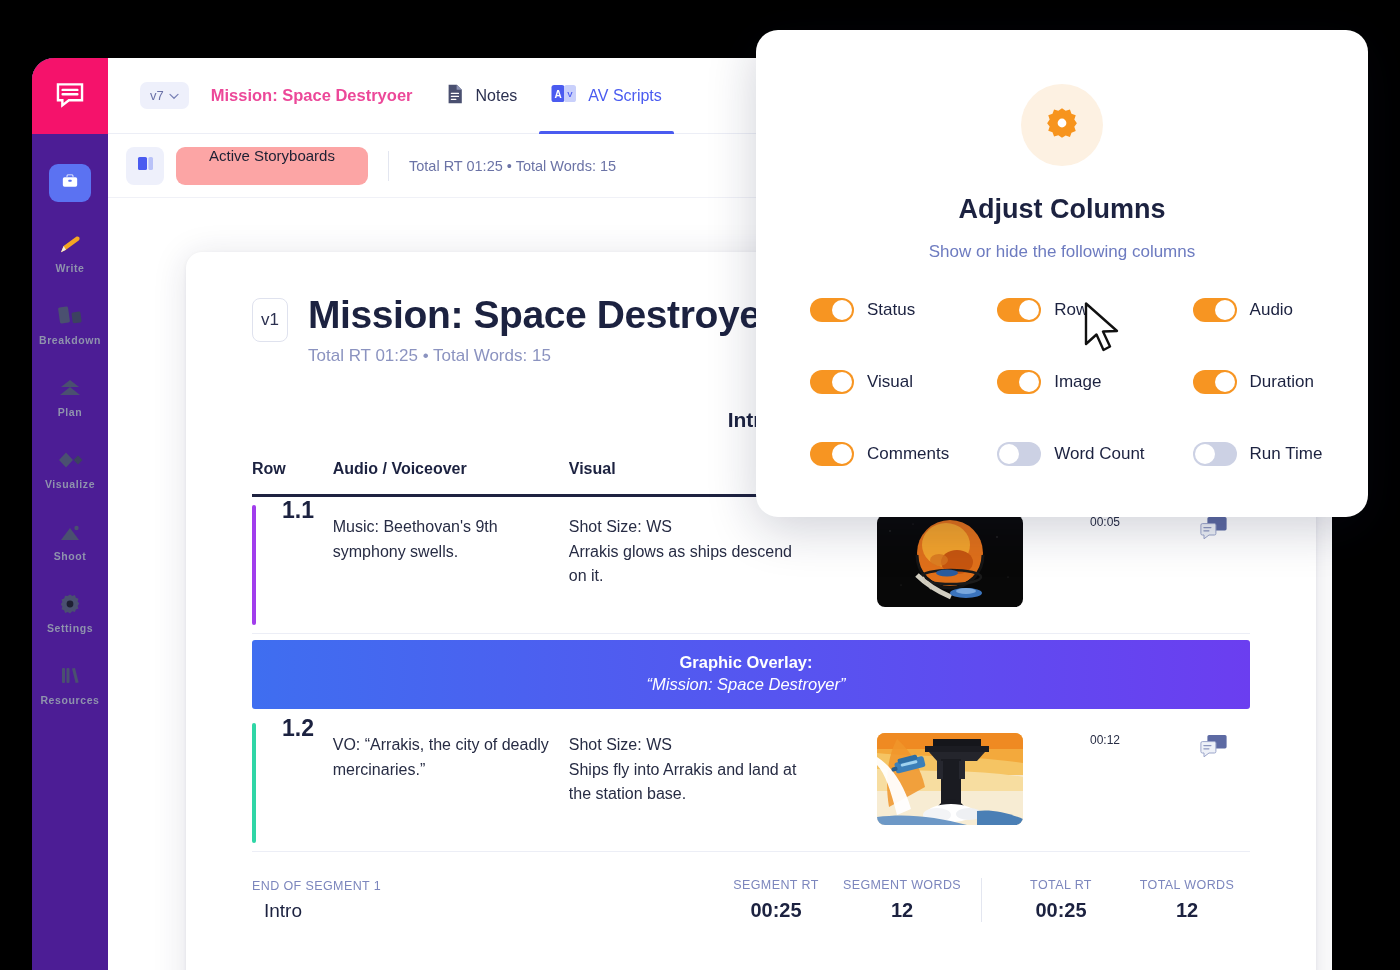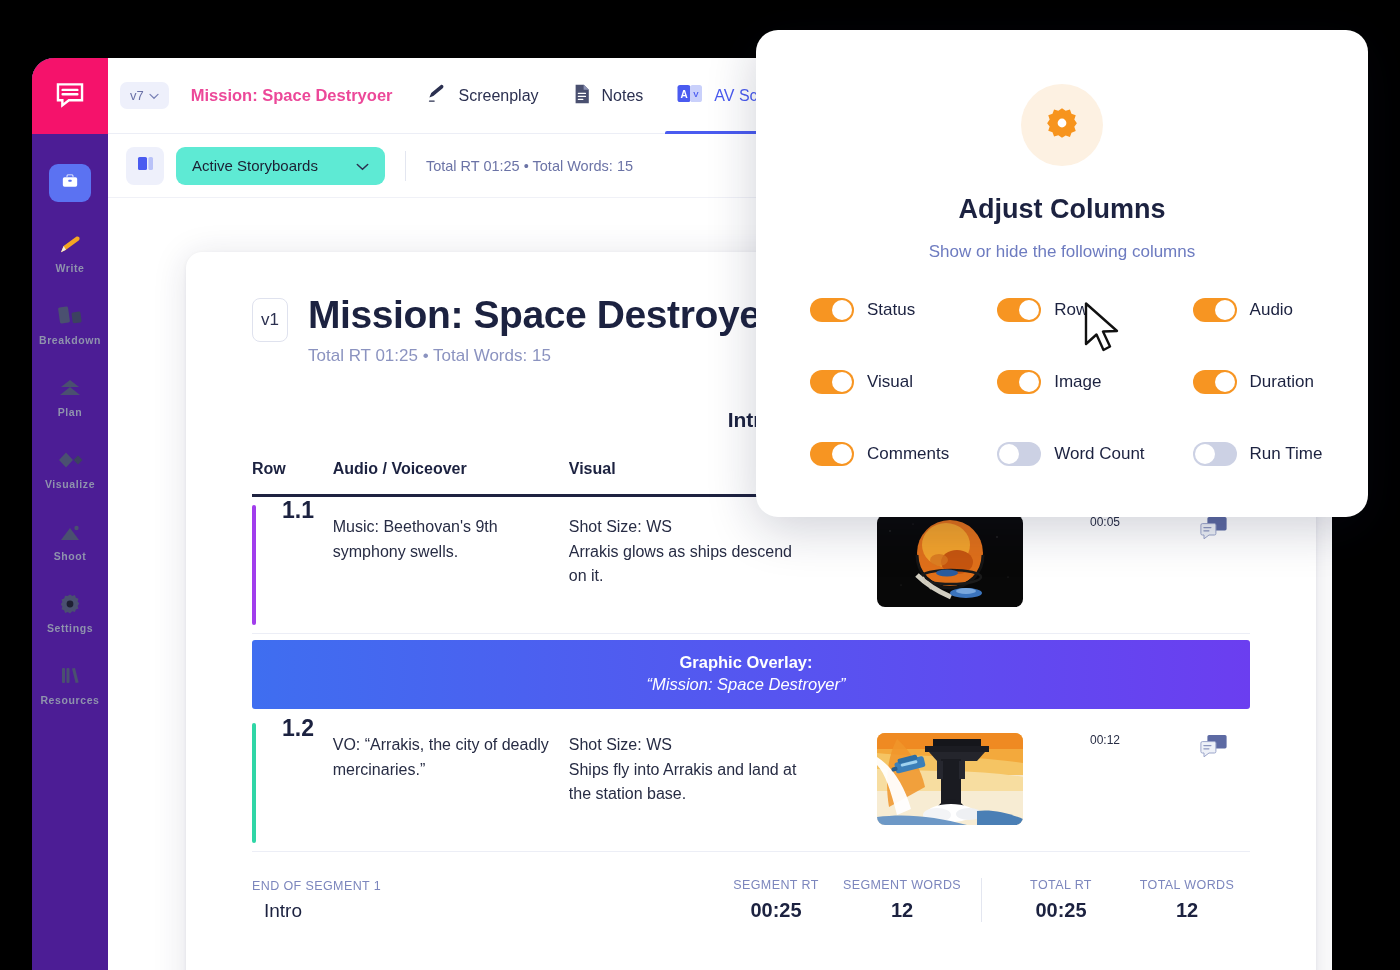--- a/index.html
+++ b/index.html
@@ -85,21 +85,21 @@
     display: flex;
     flex-direction: column;
   }
 
   
   #topbar {
     height: 76px;
     flex: 0 0 76px;
     display: flex;
     align-items: center;
-    padding-left: 12px;
+    padding-left: 32px;
     gap: 0;
     border-bottom: 1px solid #eceef6;
     background: #fff;
     position: relative;
   }
   .version-chip {
     background: #eef0fb;
     color: #6b72a8;
     font-size: 13px;
     border-radius: 7px;
@@ -150,32 +150,33 @@
     border-bottom: 1px solid #f0f1f7;
   }
   .sq-btn {
     width: 38px; height: 38px;
     background: #eef0fb;
     border-radius: 8px;
     display: flex; align-items: center; justify-content: center;
     cursor: pointer;
   }
   .select-pill {
-    background: #5eead4;
+    background: #fca5a5;
     border-radius: 9px;
     height: 38px;
     padding: 0 16px;
     display: flex;
     align-items: center;
     gap: 38px;
     font-size: 15px;
     color: #1c2033;
     cursor: pointer;
     min-width: 192px;
     justify-content: space-between;
+    flex-direction: column;
   }
   .bar-div {
     width: 1px; height: 30px; background: #e3e6f0; margin: 0 8px;
   }
   .stat-text {
     font-size: 14.5px;
     color: #6b73a6;
     white-space: nowrap;
   }
 
@@ -513,29 +514,20 @@
           <span>v7</span>
           <span>
             <svg width="10" height="7" viewBox="0 0 10 7">
                 <path d="M1 1.4 5 5.3 9 1.4" stroke="#7c84b8" stroke-width="1.3" fill="none" stroke-linecap="round"></path>
               </svg>
           </span>
         </div>
 
         <div class="doc-title-top">Mission: Space Destryoer</div>
 
-        <div class="tab">
-          <span>
-            <svg width="21" height="21" viewBox="0 0 21 21">
-              <path d="M3.4 14.6 5.2 10 14.6 2.2c.8-.6 1.9-.5 2.5.4.6.8.4 2-.4 2.6L7.3 13z" fill="#2b3050"></path>
-              <rect x="2.8" y="17.4" width="6" height="1.4" rx=".7" fill="#2b3050"></rect>
-            </svg>
-          </span>
-          <span>Screenplay</span>
-        </div>
 
         <div class="tab">
           <span>
             <svg width="18" height="22" viewBox="0 0 18 22">
               <path d="M2.6 1.8h8.2l5 5v13.4H2.6z" fill="#4a5070"></path>
               <path d="M10.6 1.8v5h5.2z" fill="#8d93b5"></path>
               <path d="M5.4 10.4h7M5.4 13.4h7M5.4 16.4h4.4" stroke="#fff" stroke-width="1.3" stroke-linecap="round"></path>
             </svg>
           </span>
           <span>Notes</span>

